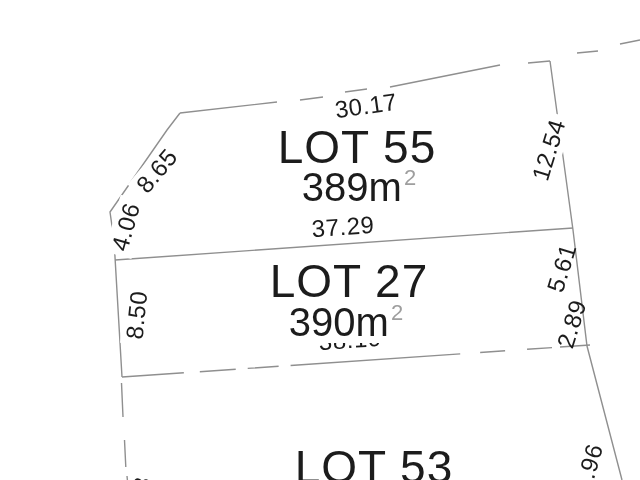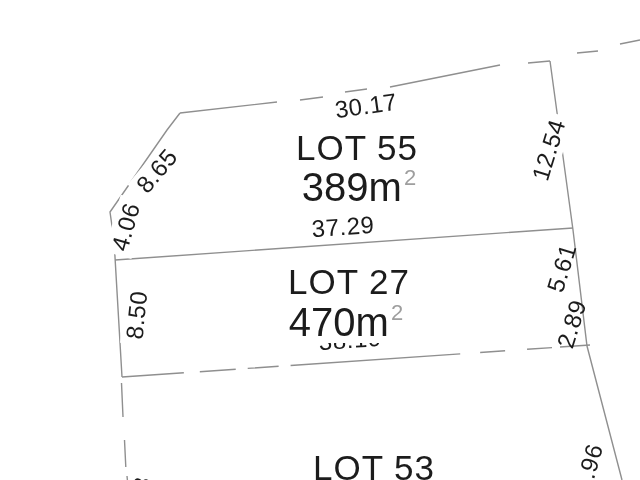--- a/index.html
+++ b/index.html
@@ -16,21 +16,21 @@
   .label {
     position: absolute;
     white-space: nowrap;
     transform-origin: center center;
     z-index: 3;
     line-height: 1;
     color: #1c1c1c;
   }
   .dim { font-size: 24px; letter-spacing: 0.5px; }
   .dim.bg { background: #ffffff; padding: 2px 5px; }
-  .lotname { font-size: 35px; letter-spacing: 1px; background: #ffffff; padding: 2px 6px; }
+  .lotname { font-size: 46px; letter-spacing: 1px; background: #ffffff; padding: 2px 6px; }
   .area { font-size: 40px; background: #ffffff; padding: 1px 6px; }
   .area .sup {
     font-size: 22px;
     color: #9e9e9e;
     vertical-align: 16px;
     margin-left: 2px;
     line-height: 0;
   }
   .under { z-index: 2; }   
   .over  { z-index: 4; }
@@ -66,21 +66,21 @@
   <div class="label area" style="left:359px; top:187px; transform:translate(-50%,-50%);">
     <span>389m</span><span class="sup">2</span>
   </div>
   <div class="label dim bg" style="left:343px; top:227px; transform:translate(-50%,-50%) rotate(-4deg);">37.29</div>
   <div class="label dim bg" style="left:549px; top:150px; transform:translate(-50%,-50%) rotate(-73deg);">12.54</div>
   <div class="label dim bg" style="left:157px; top:171px; transform:translate(-50%,-50%) rotate(-50deg);">8.65</div>
   <div class="label dim bg" style="left:126px; top:227px; transform:translate(-50%,-50%) rotate(-74deg);">4.06</div>
 
   <div class="label lotname" style="left:349px; top:281px; transform:translate(-50%,-50%);">LOT 27</div>
   <div class="label area over" style="left:346px; top:322px; transform:translate(-50%,-50%);">
-    <span>470m</span><span class="sup">2</span>
+    <span>390m</span><span class="sup">2</span>
   </div>
   <div class="label dim bg" style="left:137px; top:315px; transform:translate(-50%,-50%) rotate(-84deg);">8.50</div>
   <div class="label dim" style="left:562px; top:268px; transform:translate(-50%,-50%) rotate(-73deg);">5.61</div>
   <div class="label dim" style="left:572px; top:324px; transform:translate(-50%,-50%) rotate(-73deg);">2.89</div>
 
   <div class="label lotname" style="left:374px; top:467px; transform:translate(-50%,-50%);">LOT 53</div>
   <div class="label dim" style="left:589px; top:468px; transform:translate(-50%,-50%) rotate(-74deg);">1.96</div>
   <div class="label dim" style="left:142px; top:484px; transform:translate(-50%,-50%) rotate(-80deg);">3</div>
 
 </div>

